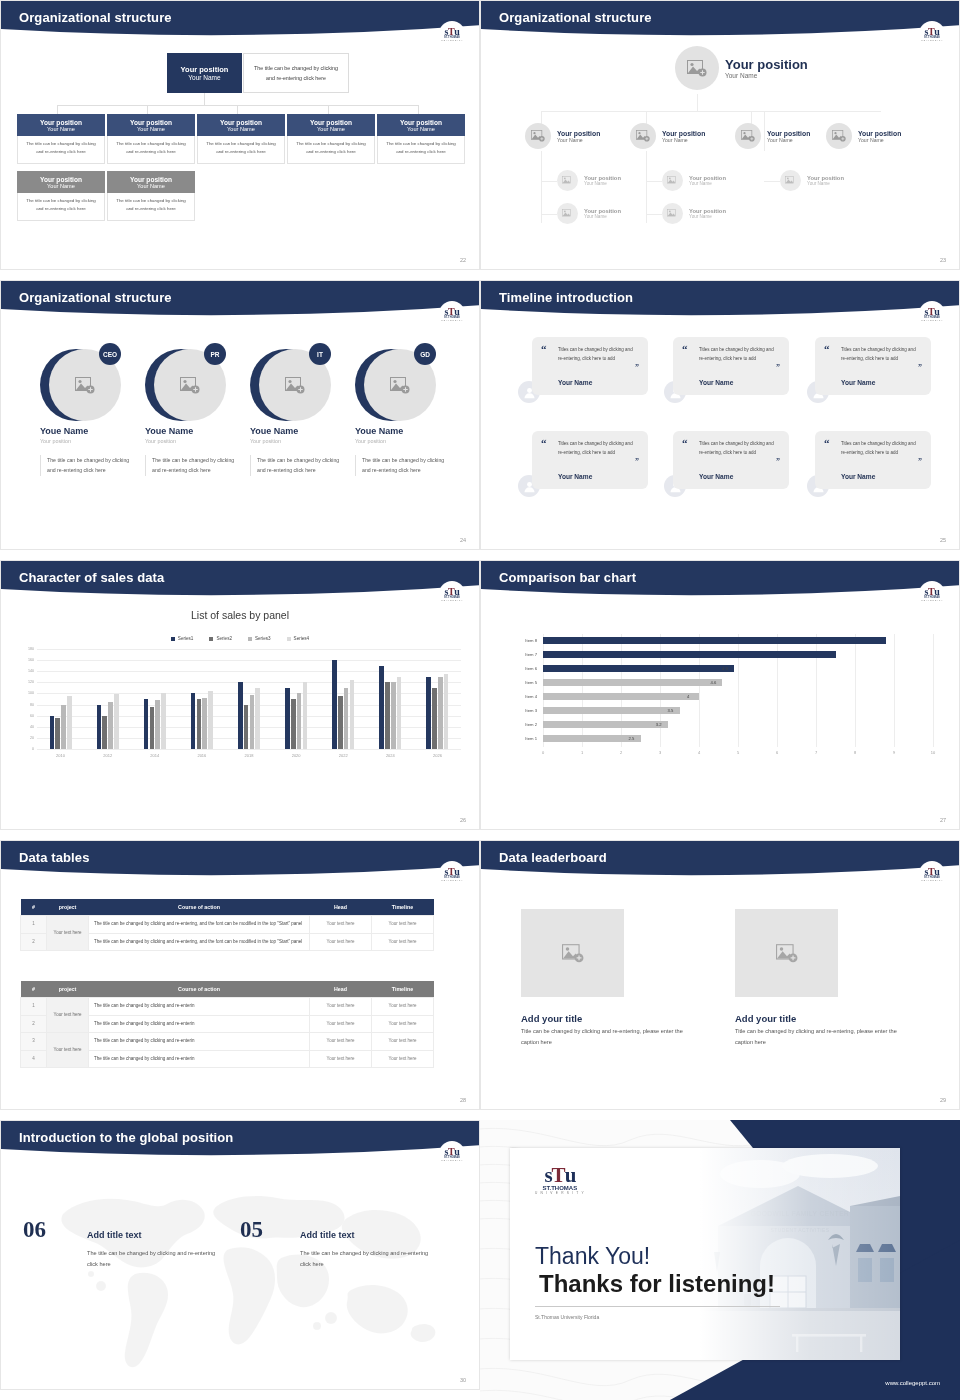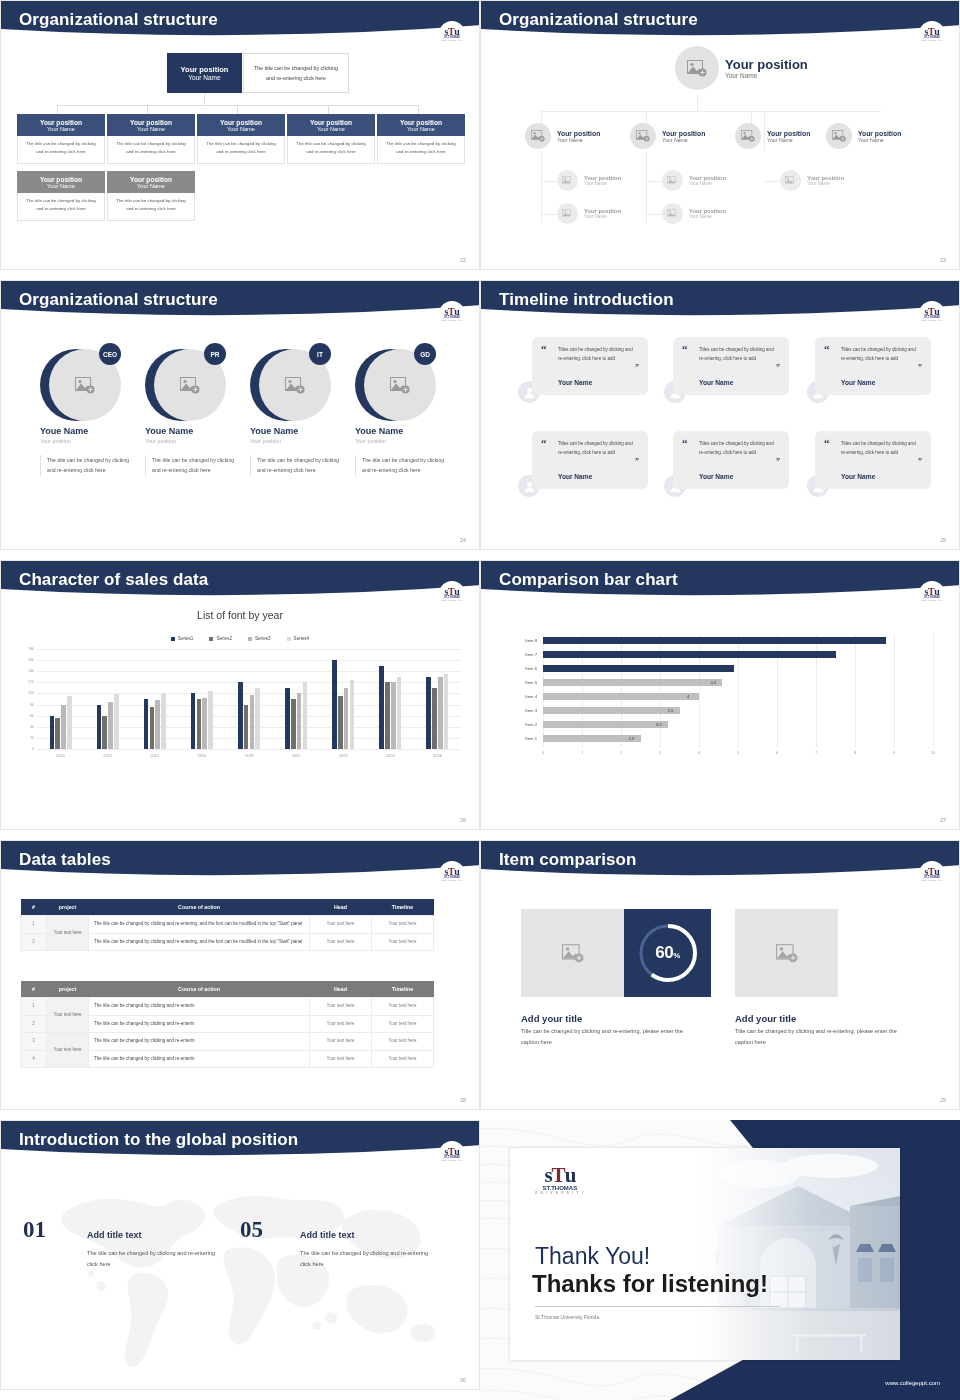--- a/index.html
+++ b/index.html
@@ -9,21 +9,21 @@
     font-family:"Liberation Sans", sans-serif;
     overflow:hidden;
   }
   .deck { display:grid; grid-template-columns:480px 480px; grid-template-rows:repeat(5,280px); width:960px; height:1400px; }
   .slide { position:relative; width:480px; height:280px; background:#fff; overflow:hidden; }
   .slide-inner { position:absolute; left:0; top:0; width:480px; height:270px; background:#fff; border:1px solid #e6e6e6; overflow:hidden; }
 
   
   .hdr { position:absolute; left:0; top:0; width:480px; height:38px; overflow:hidden; }
   .hdr svg { display:block; }
-  .hdr-title { position:absolute; left:18px; top:9px; color:#fff; font-size:17px; font-weight:bold; letter-spacing:.1px; }
+  .hdr-title { position:absolute; left:18px; top:9px; color:#fff; font-size:13px; font-weight:bold; letter-spacing:.1px; }
   .logo { position:absolute; right:14px; top:20px; width:26px; height:26px; border-radius:50%; background:#fff; display:flex; flex-direction:column; align-items:center; justify-content:center; z-index:5; }
   .logo .lg1 { font-family:"Liberation Serif", serif; font-weight:bold; font-size:10px; color:#1e3059; line-height:9px; letter-spacing:-.3px;}
   .logo .lg1 b { color:#7c2a38; }
   .logo .lg2 { font-size:2.6px; color:#1e3059; font-weight:bold; letter-spacing:.1px; line-height:3px;}
   .logo .lg3 { font-size:1.9px; color:#6b6b6b; letter-spacing:.3px; }
   .pageno { position:absolute; right:13px; bottom:6px; font-size:5.5px; color:#9a9a9a; }
 
   
   .orgtop { position:absolute; left:166px; top:52px; width:75px; height:40px; background:#24375f; color:#fff;
             display:flex; flex-direction:column; align-items:center; justify-content:center; }
@@ -114,21 +114,21 @@
   .ty { position:absolute; left:0; top:0; width:480px; height:280px; background:#fff; overflow:hidden; }
   .ty-white-tri { position:absolute; left:0; top:0; width:480px; height:280px; }
   .ty-card { position:absolute; left:30px; top:28px; width:390px; height:212px; background:#fff; overflow:hidden; box-shadow:0 0 3px rgba(0,0,0,.18); }
   .ty-photo { position:absolute; right:0; top:0; width:200px; height:212px; }
   .ty-logo { position:absolute; left:25px; top:18px; display:flex; flex-direction:column; align-items:center; }
   .ty-logo .l1 { font-family:"Liberation Serif",serif; font-size:21px; font-weight:bold; color:#1e3059; line-height:19px; letter-spacing:-1px;}
   .ty-logo .l1 b { color:#7c2a38; }
   .ty-logo .l2 { font-size:6px; font-weight:bold; color:#1e3059; letter-spacing:0px; }
   .ty-logo .l3 { font-size:3.2px; color:#7a7a7a; letter-spacing:1.2px; }
   .ty-h1 { position:absolute; left:25px; top:95px; font-size:23px; color:#1e3059; }
-  .ty-h2 { position:absolute; left:22px; top:122px; font-size:24px; font-weight:bold; color:#1b1b1b; }
+  .ty-h2 { position:absolute; left:29px; top:122px; font-size:24px; font-weight:bold; color:#1b1b1b; }
   .ty-rule { position:absolute; left:25px; top:158px; width:245px; height:1px; background:#c9c9c9;}
   .ty-sub { position:absolute; left:25px; top:166px; font-size:5px; color:#7a7a7a; }
   .ty-url { position:absolute; right:20px; bottom:14px; font-size:6px; color:#fff; }
 </style>
 </head>
 <body>
 
 <div class="deck">
 
   <div class="slide">
@@ -573,21 +573,21 @@
             <path d="M0,0 H480 V24 Q240,42 0,28 Z" fill="#24375f"></path>
           </svg>
       </div>
       <div class="hdr-title">Character of sales data</div>
       <div class="logo">
         <div class="lg1">s<b>T</b>u</div>
         <div class="lg2">ST.THOMAS</div>
         <div class="lg3">U N I V E R S I T Y</div>
       </div>
 
-      <div class="charttitle" style="top:48px;">List of font by year</div>
+      <div class="charttitle" style="top:48px;">List of sales by panel</div>
       <div class="legend" id="vlegend" style="top:75px;">
           <div><span class="sw" style="background:#24375f"></span>Series1</div>
           <div><span class="sw" style="background:#6f6f6f"></span>Series2</div>
           <div><span class="sw" style="background:#b8b8b8"></span>Series3</div>
           <div><span class="sw" style="background:#dcdcdc"></span>Series4</div>
         </div>
       <div class="plot" id="vplot" style="left:36px; top:88px; width:424px; height:100px;">
           <div class="gl" style="top: 100px;"></div>
           <div class="ytick" style="left: -17px; top: 98px;">0</div>
           <div class="gl" style="top: 88.8889px;"></div>
@@ -809,43 +809,36 @@
     </div>
   </div>
 
   <div class="slide">
     <div class="slide-inner">
       <div class="hdr">
         <svg width="480" height="38" viewBox="0 0 480 38">
             <path d="M0,0 H480 V24 Q240,42 0,28 Z" fill="#24375f"></path>
           </svg>
       </div>
-      <div class="hdr-title">Item comparison</div>
+      <div class="hdr-title">Data leaderboard</div>
       <div class="logo">
         <div class="lg1">s<b>T</b>u</div>
         <div class="lg2">ST.THOMAS</div>
         <div class="lg3">U N I V E R S I T Y</div>
       </div>
 
       <div class="dcbox" style="left:40px; top:68px;">
         <div class="dcimg">
           <svg width="22" height="19" viewBox="0 0 20 17">
               <rect x="0.5" y="0.5" width="15" height="13" fill="none" stroke="#a6a6a6"></rect>
               <circle cx="5" cy="4.5" r="1.6" fill="#a6a6a6"></circle>
               <path d="M1 13 L6 6.5 L10 11 L12.5 8.5 L15 13 Z" fill="#a6a6a6"></path>
               <circle cx="15.5" cy="12.5" r="4" fill="#a6a6a6"></circle>
               <path d="M15.5 10.3 v4.4 M13.3 12.5 h4.4" stroke="#e4e4e4" stroke-width="1.1"></path>
             </svg>
-        </div>
-        <div class="dcdon">
-          <svg width="66" height="66" viewBox="0 0 66 66">
-            <circle cx="33" cy="33" r="27" fill="none" stroke="#4d6292" stroke-width="3"></circle>
-            <circle cx="33" cy="33" r="27" fill="none" stroke="#ffffff" stroke-width="4" stroke-dasharray="101.8 67.9" stroke-dashoffset="0" transform="rotate(-90 33 33)" stroke-linecap="butt"></circle>
-          </svg>
-          <div class="pct"><span>60</span><small>%</small></div>
         </div>
       </div>
       <div class="dct" style="left:40px; top:172px;">Add your title</div>
       <div class="dcd" style="left:40px; top:185px;">Title can be changed by clicking and re-entering, please enter the caption here</div>
 
       <div class="dcbox" style="left:254px; top:68px;">
         <div class="dcimg">
           <svg width="22" height="19" viewBox="0 0 20 17">
               <rect x="0.5" y="0.5" width="15" height="13" fill="none" stroke="#a6a6a6"></rect>
               <circle cx="5" cy="4.5" r="1.6" fill="#a6a6a6"></circle>
@@ -888,21 +881,21 @@
             <path d="M320,124 C334,116 354,118 366,126 C378,134 380,148 372,158 C364,168 348,170 336,164 C324,158 314,146 316,136 C318,128 314,128 320,124 Z"></path>
             <path d="M384,160 C392,156 402,158 404,164 C406,170 400,176 392,176 C384,176 378,170 380,166 C382,162 380,162 384,160 Z"></path>
             <circle cx="300" cy="152" r="6"></circle>
               <circle cx="286" cy="160" r="4"></circle>
             <circle cx="70" cy="120" r="5"></circle>
               <circle cx="60" cy="108" r="3"></circle>
           </g>
         </svg>
       </div>
 
-      <div class="bignum" style="left:22px; top:96px;">01</div>
+      <div class="bignum" style="left:22px; top:96px;">06</div>
       <div class="addtitle" style="left:86px; top:109px;">Add title text</div>
       <div class="adddesc" style="left:86px; top:127px;">The title can be changed by clicking and re-entering click here</div>
 
       <div class="bignum" style="left:239px; top:96px;">05</div>
       <div class="addtitle" style="left:299px; top:109px;">Add title text</div>
       <div class="adddesc" style="left:299px; top:127px;">The title can be changed by clicking and re-entering click here</div>
 
       <div class="pageno">30</div>
     </div>
   </div>

